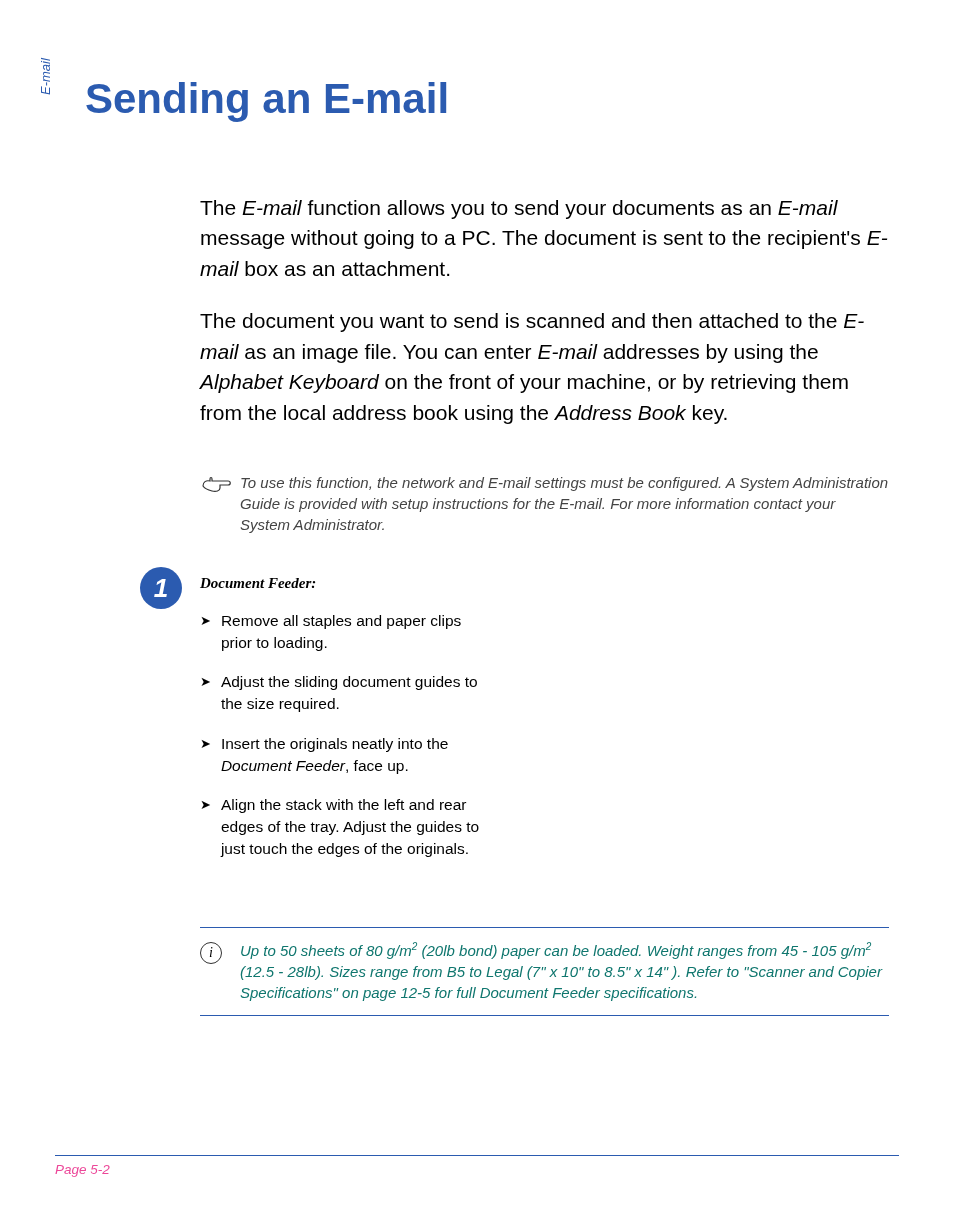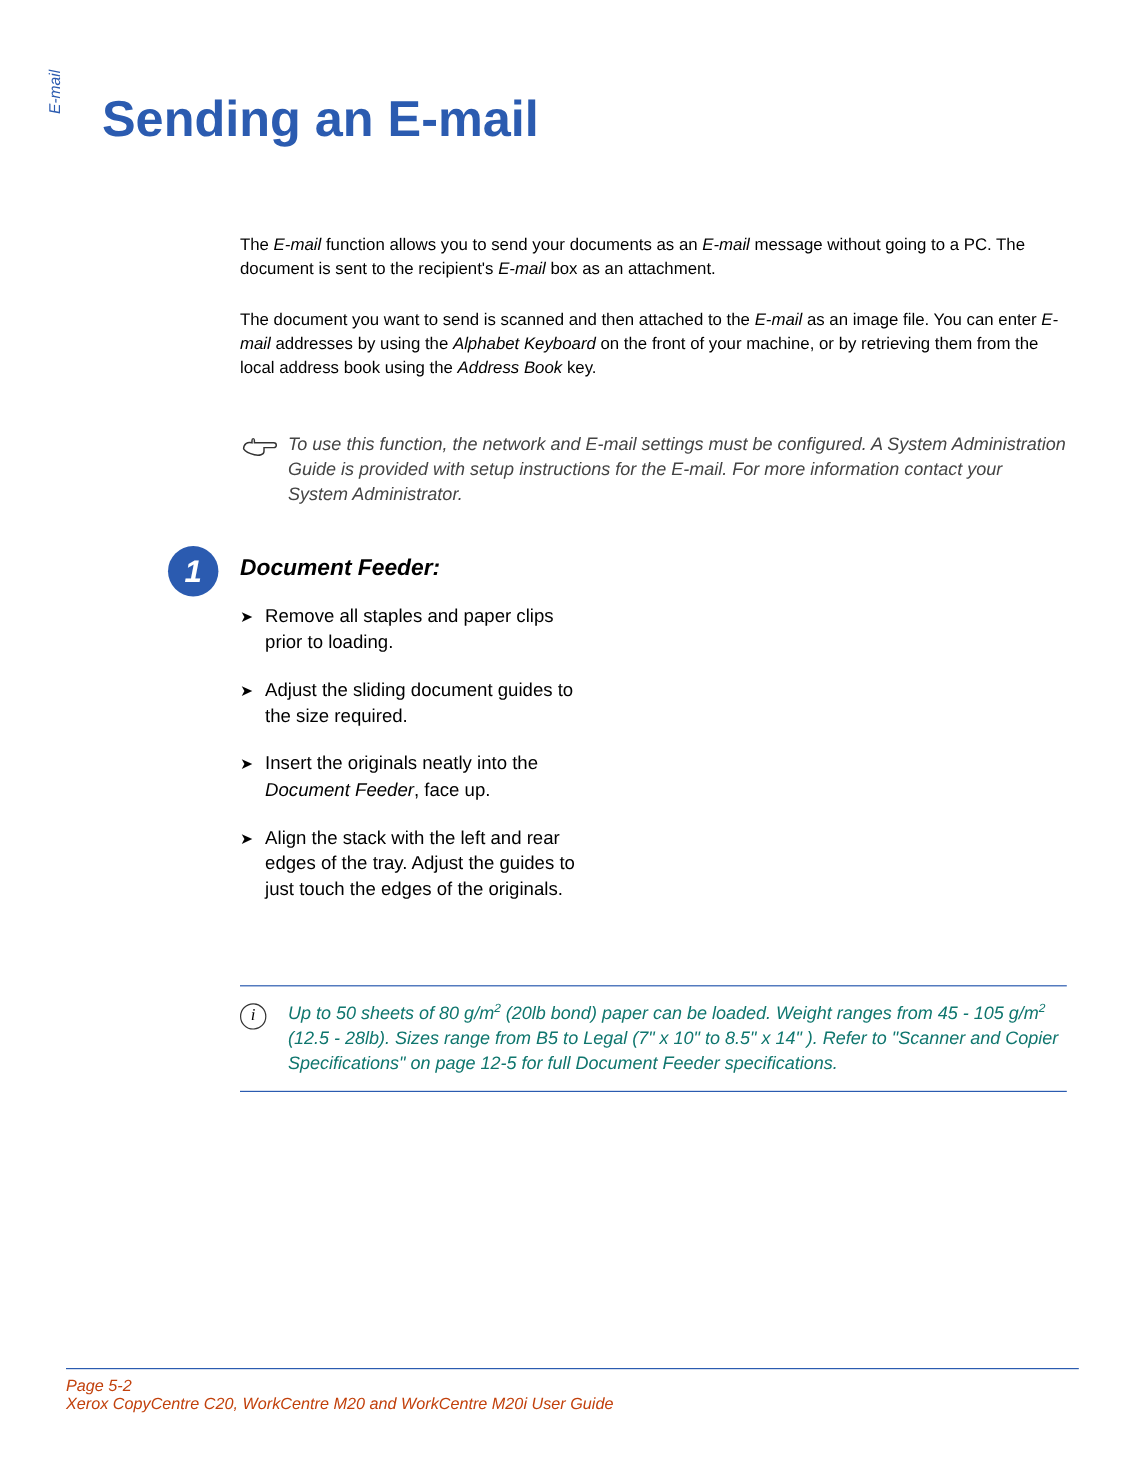--- a/index.html
+++ b/index.html
@@ -23,35 +23,35 @@
     transform-origin: left top;
   }
   .page-title {
     color: #2b5bb0;
     font-size: 42px;
     font-weight: bold;
     margin-left: 30px;
     margin-bottom: 70px;
   }
   .content { margin-left: 145px; margin-right: 10px; }
-  .para { font-size: 14px; line-height: 1.45; margin-bottom: 22px; }
+  .para { font-size: 21px; line-height: 1.45; margin-bottom: 22px; }
   .em { font-style: italic; }
   .hand-note { display: flex; gap: 4px; margin-bottom: 40px; margin-top: 44px; }
   .hand-icon { flex: 0 0 36px; }
   .hand-note-text { font-style: italic; color: #444; font-size: 15px; line-height: 1.4; }
   .step-wrap { position: relative; margin-left: 85px; }
   .step-num {
     position: absolute; left: 0; top: -8px;
     width: 42px; height: 42px;
     border-radius: 50%; background: #2b5bb0;
     display: flex; align-items: center; justify-content: center;
   }
   .step-num span { color: #fff; font-style: italic; font-weight: bold; font-size: 26px; }
   .step-body { margin-left: 60px; }
-  .step-heading { font-style: italic; font-weight: bold; font-size: 19px; margin-bottom: 18px; }
+  .step-heading { font-style: italic; font-weight: bold; font-size: 15px; margin-bottom: 18px; font-family: Liberation Serif, serif; }
   .columns { display: flex; gap: 28px; }
   .col-left { flex: 0 0 280px; }
   .col-right { flex: 1; position: relative; }
   .bullet { display: flex; gap: 10px; font-size: 15.5px; line-height: 1.4; margin-bottom: 18px; }
   .bullet .arrow { flex: 0 0 auto; color: #000; font-size: 13px; padding-top: 2px; }
   .sub { margin-left: 22px; font-size: 15.5px; line-height: 1.4; margin-bottom: 18px; }
   .doc-guides-label {
     position: absolute; left: 0; top: 82px;
     color: #2b5bb0; font-style: italic; font-weight: bold; font-size: 15px;
     text-align: right; width: 85px; line-height: 1.2;
@@ -66,21 +66,21 @@
     font-family: Georgia, serif; font-style: italic; font-size: 14px;
     margin-top: 2px;
   }
   .info-text { font-style: italic; color: #0f766e; font-size: 15px; line-height: 1.4; }
   .info-text sup { font-size: 10px; }
   .info-rule2 { border: none; border-top: 1.5px solid #2b5bb0; margin: 12px 0 0 0; }
   .footer {
     position: absolute; left: 55px; right: 55px; bottom: 50px;
     border-top: 1.5px solid #2b5bb0; padding-top: 6px;
     display: flex; justify-content: space-between;
-    color: #c2410c; font-style: italic; font-size: 13.5px; flex-direction: column;
+    color: #ec4899; font-style: italic; font-size: 13.5px;
   }
 </style>
 </head>
 <body>
 
 <div class="side-label">E-mail</div>
 
 <h1 class="page-title">Sending an E-mail</h1>
 
 <div class="content">
@@ -139,14 +139,13 @@
     <div class="info-icon">i</div>
     <div class="info-text">
       <span>Up to 50 sheets of 80 g/m</span><sup>2</sup><span> (20lb bond) paper can be loaded. Weight ranges from 45 - 105 g/m</span><sup>2</sup><span> (12.5 - 28lb). Sizes range from B5 to Legal (7" x 10" to 8.5" x 14" ). Refer to "Scanner and Copier Specifications" on page 12-5 for full Document Feeder specifications.</span>
     </div>
   </div>
   <hr class="info-rule2">
 </div>
 
 <div class="footer">
   <span>Page 5-2</span>
-  <span>Xerox CopyCentre C20, WorkCentre M20 and WorkCentre M20i User Guide</span>
 </div>
 
 </body></html>

